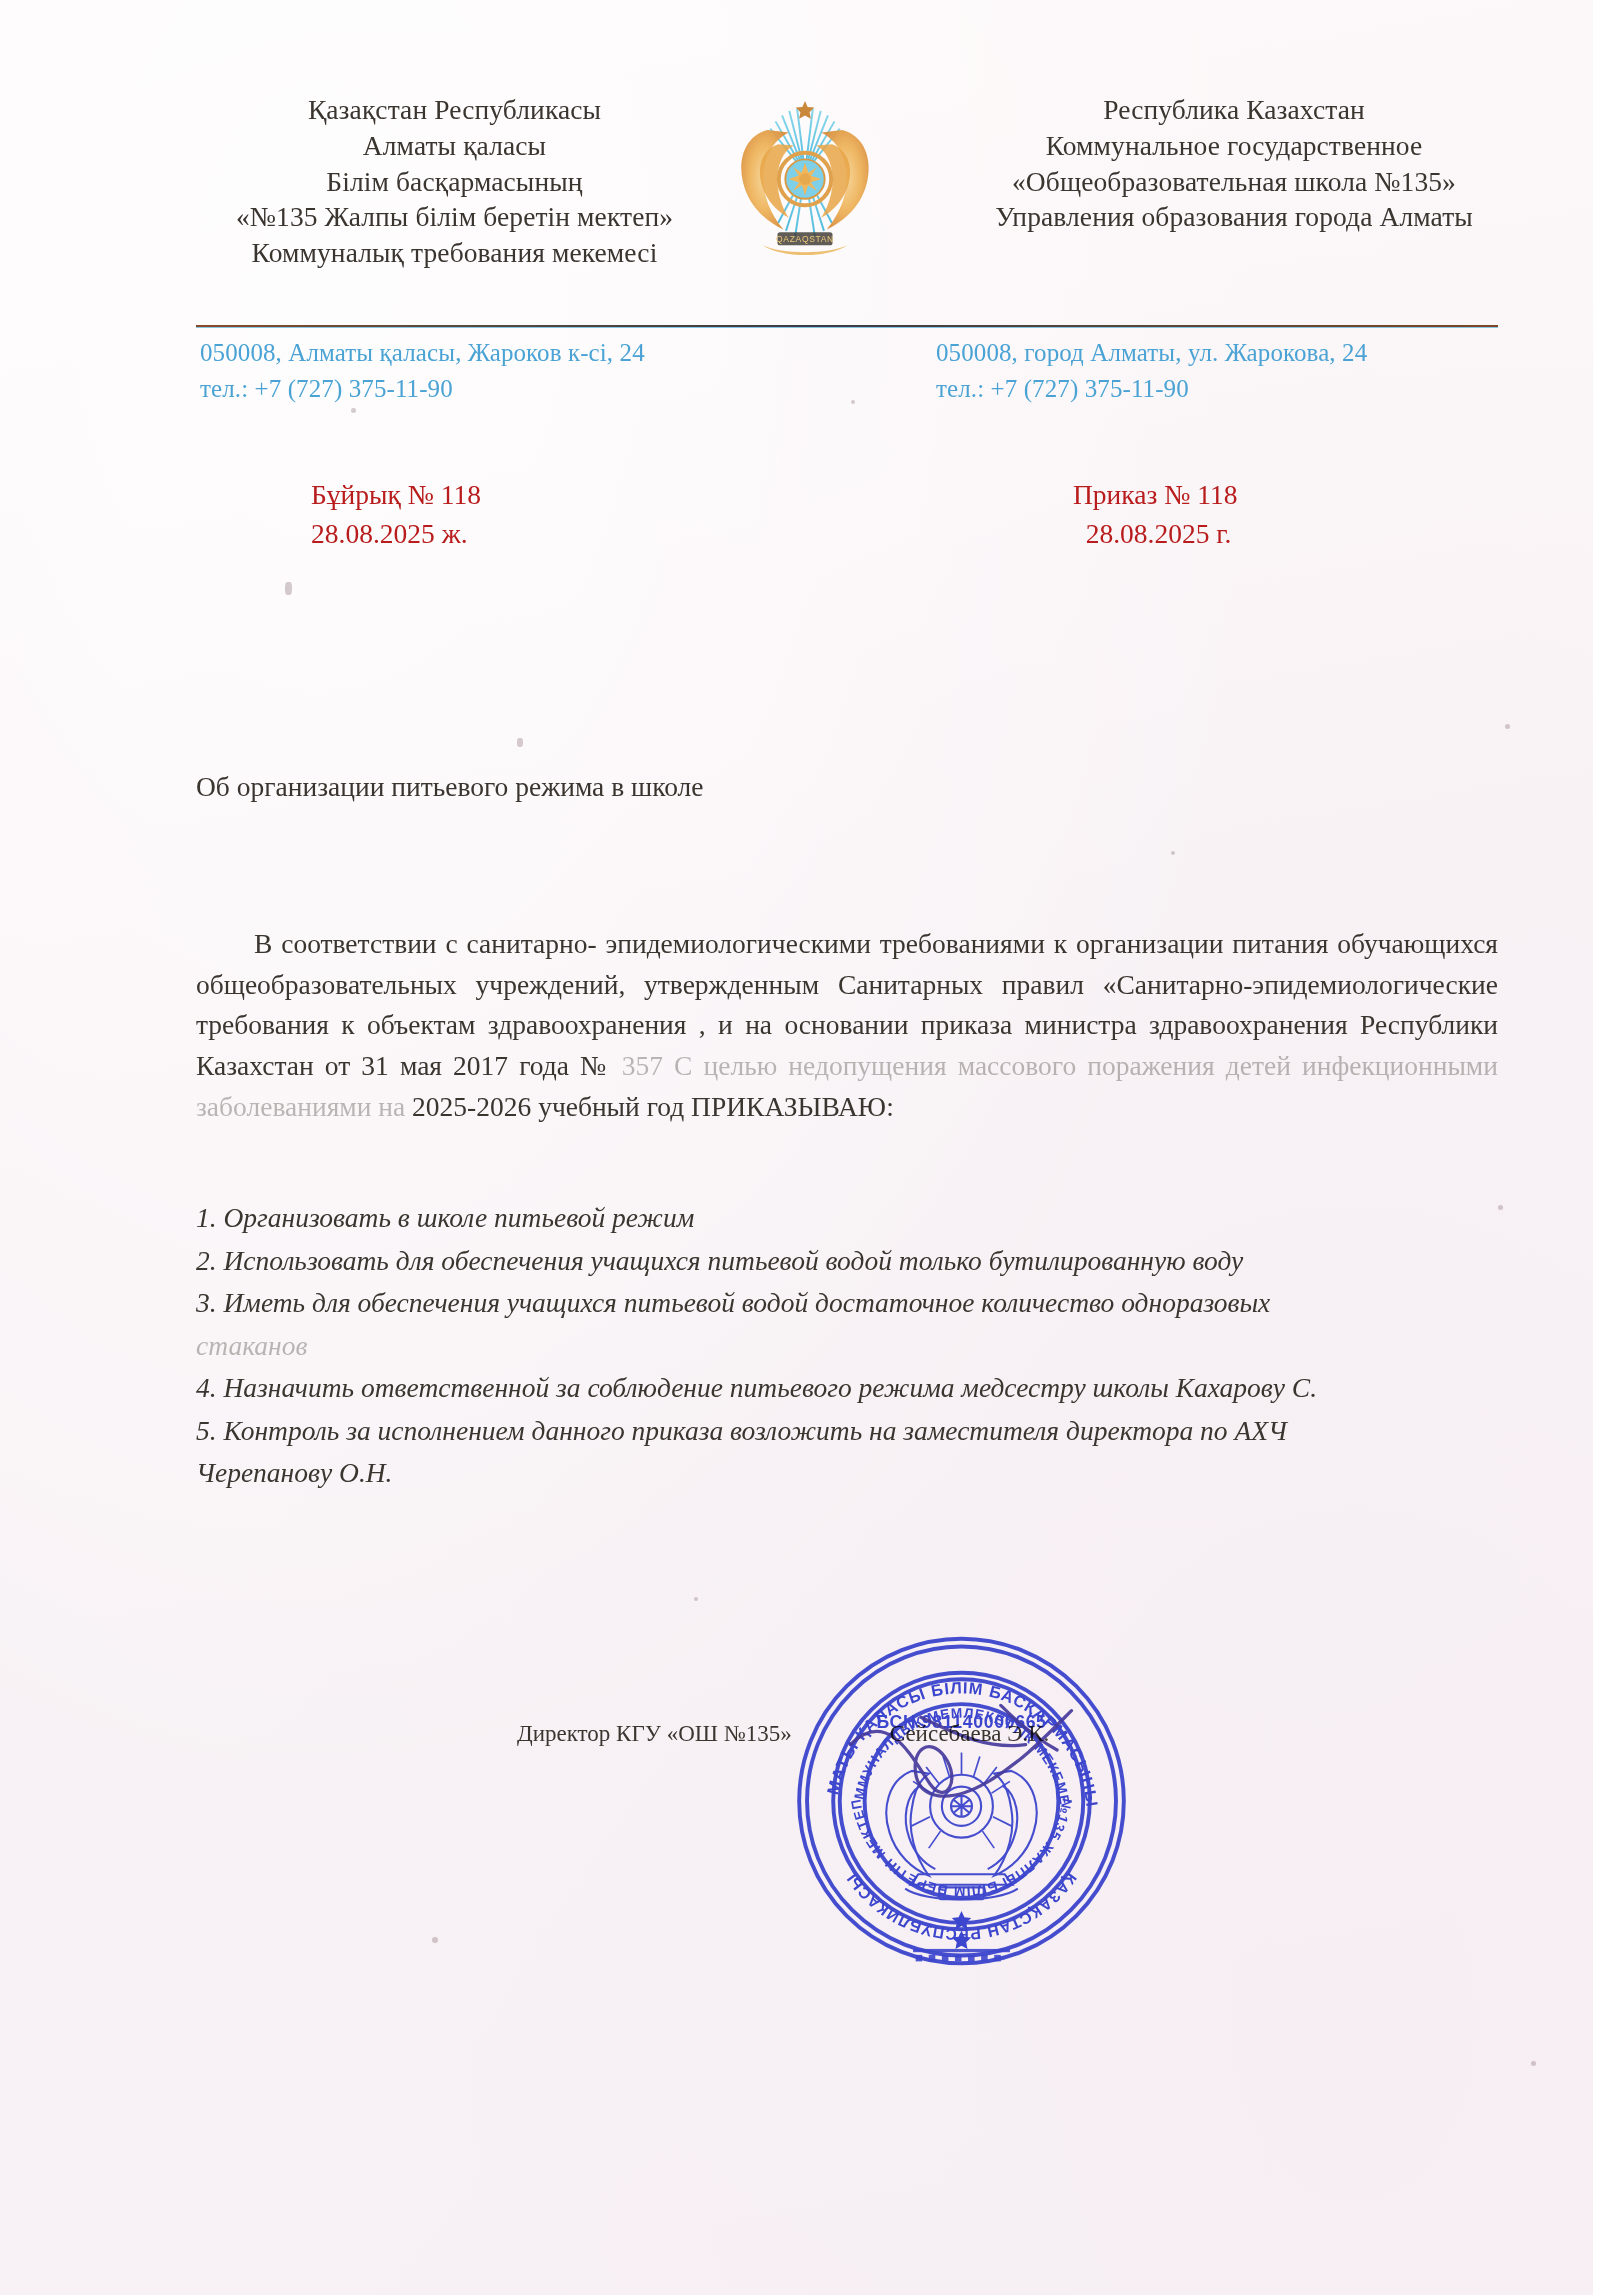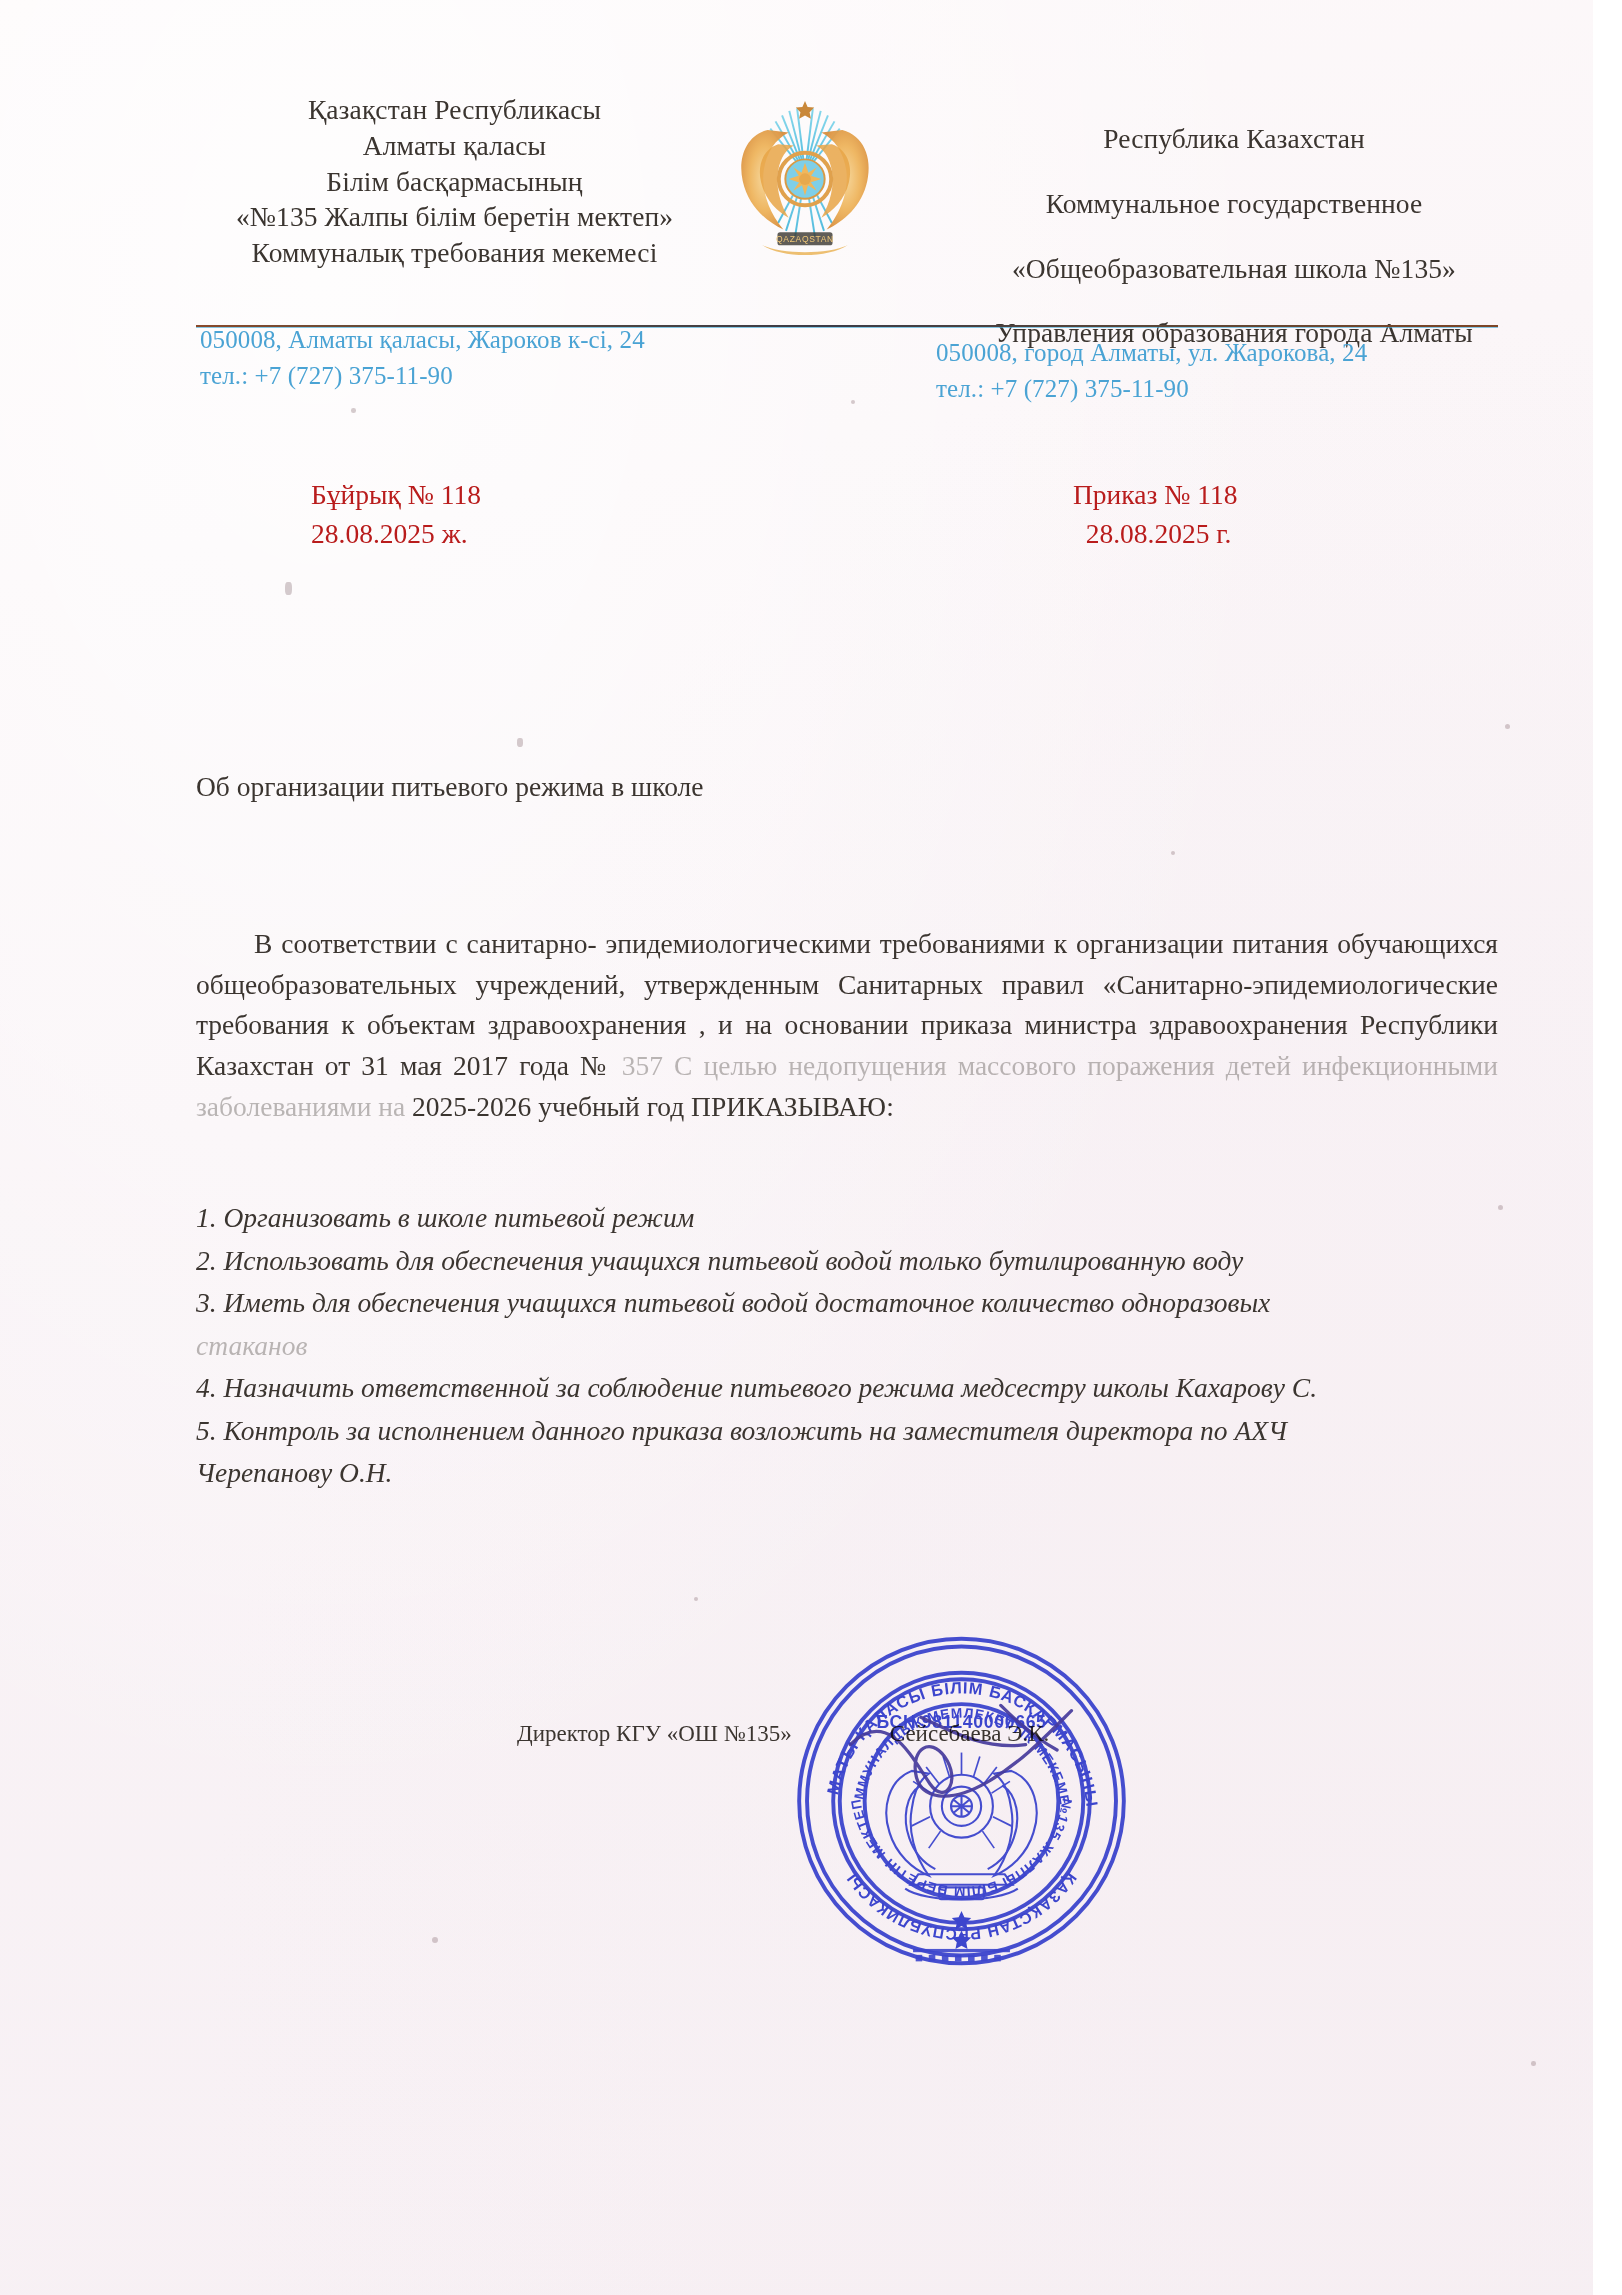--- a/index.html
+++ b/index.html
@@ -43,21 +43,21 @@
     top: 0;
     text-align: center;
     font-size: 27.5px;
     line-height: 1.30;
     color: #3b3530;
     letter-spacing: 0.1px;
   }
   #hdr-left  { left: 186px;  width: 537px; }
   #hdr-right { left: 910px; width: 648px; }
   .hdr-col .ln { display: block; white-space: nowrap; }
-  #hdr-right .ln { white-space: normal; margin-top: 29px; }
+  #hdr-right .ln { white-space: normal; }
 
   
   #emblem {
     position: absolute;
     left: 723px;
     top: 84px;
     width: 164px;
     height: 177px;
   }
   #emblem svg { display: block; width: 100%; height: 100%; }
@@ -79,21 +79,21 @@
     height: 1.3px;
     background: rgba(70,170,215,0.65);
   }
   .addr-col {
     position: absolute;
     font-size: 25px;
     line-height: 1.42;
     color: #4aa3d4;
     letter-spacing: 0.1px;
   }
-  #addr-left  { left: 200px;  top: 322px; }
+  #addr-left  { left: 200px;  top: 335px; }
   #addr-right { left: 936px; top: 335px; }
   .addr-col .ln { display: block; white-space: nowrap; }
 
   
   .order-col {
     position: absolute;
     font-size: 27.5px;
     line-height: 1.42;
     color: #b91c1c;
   }

